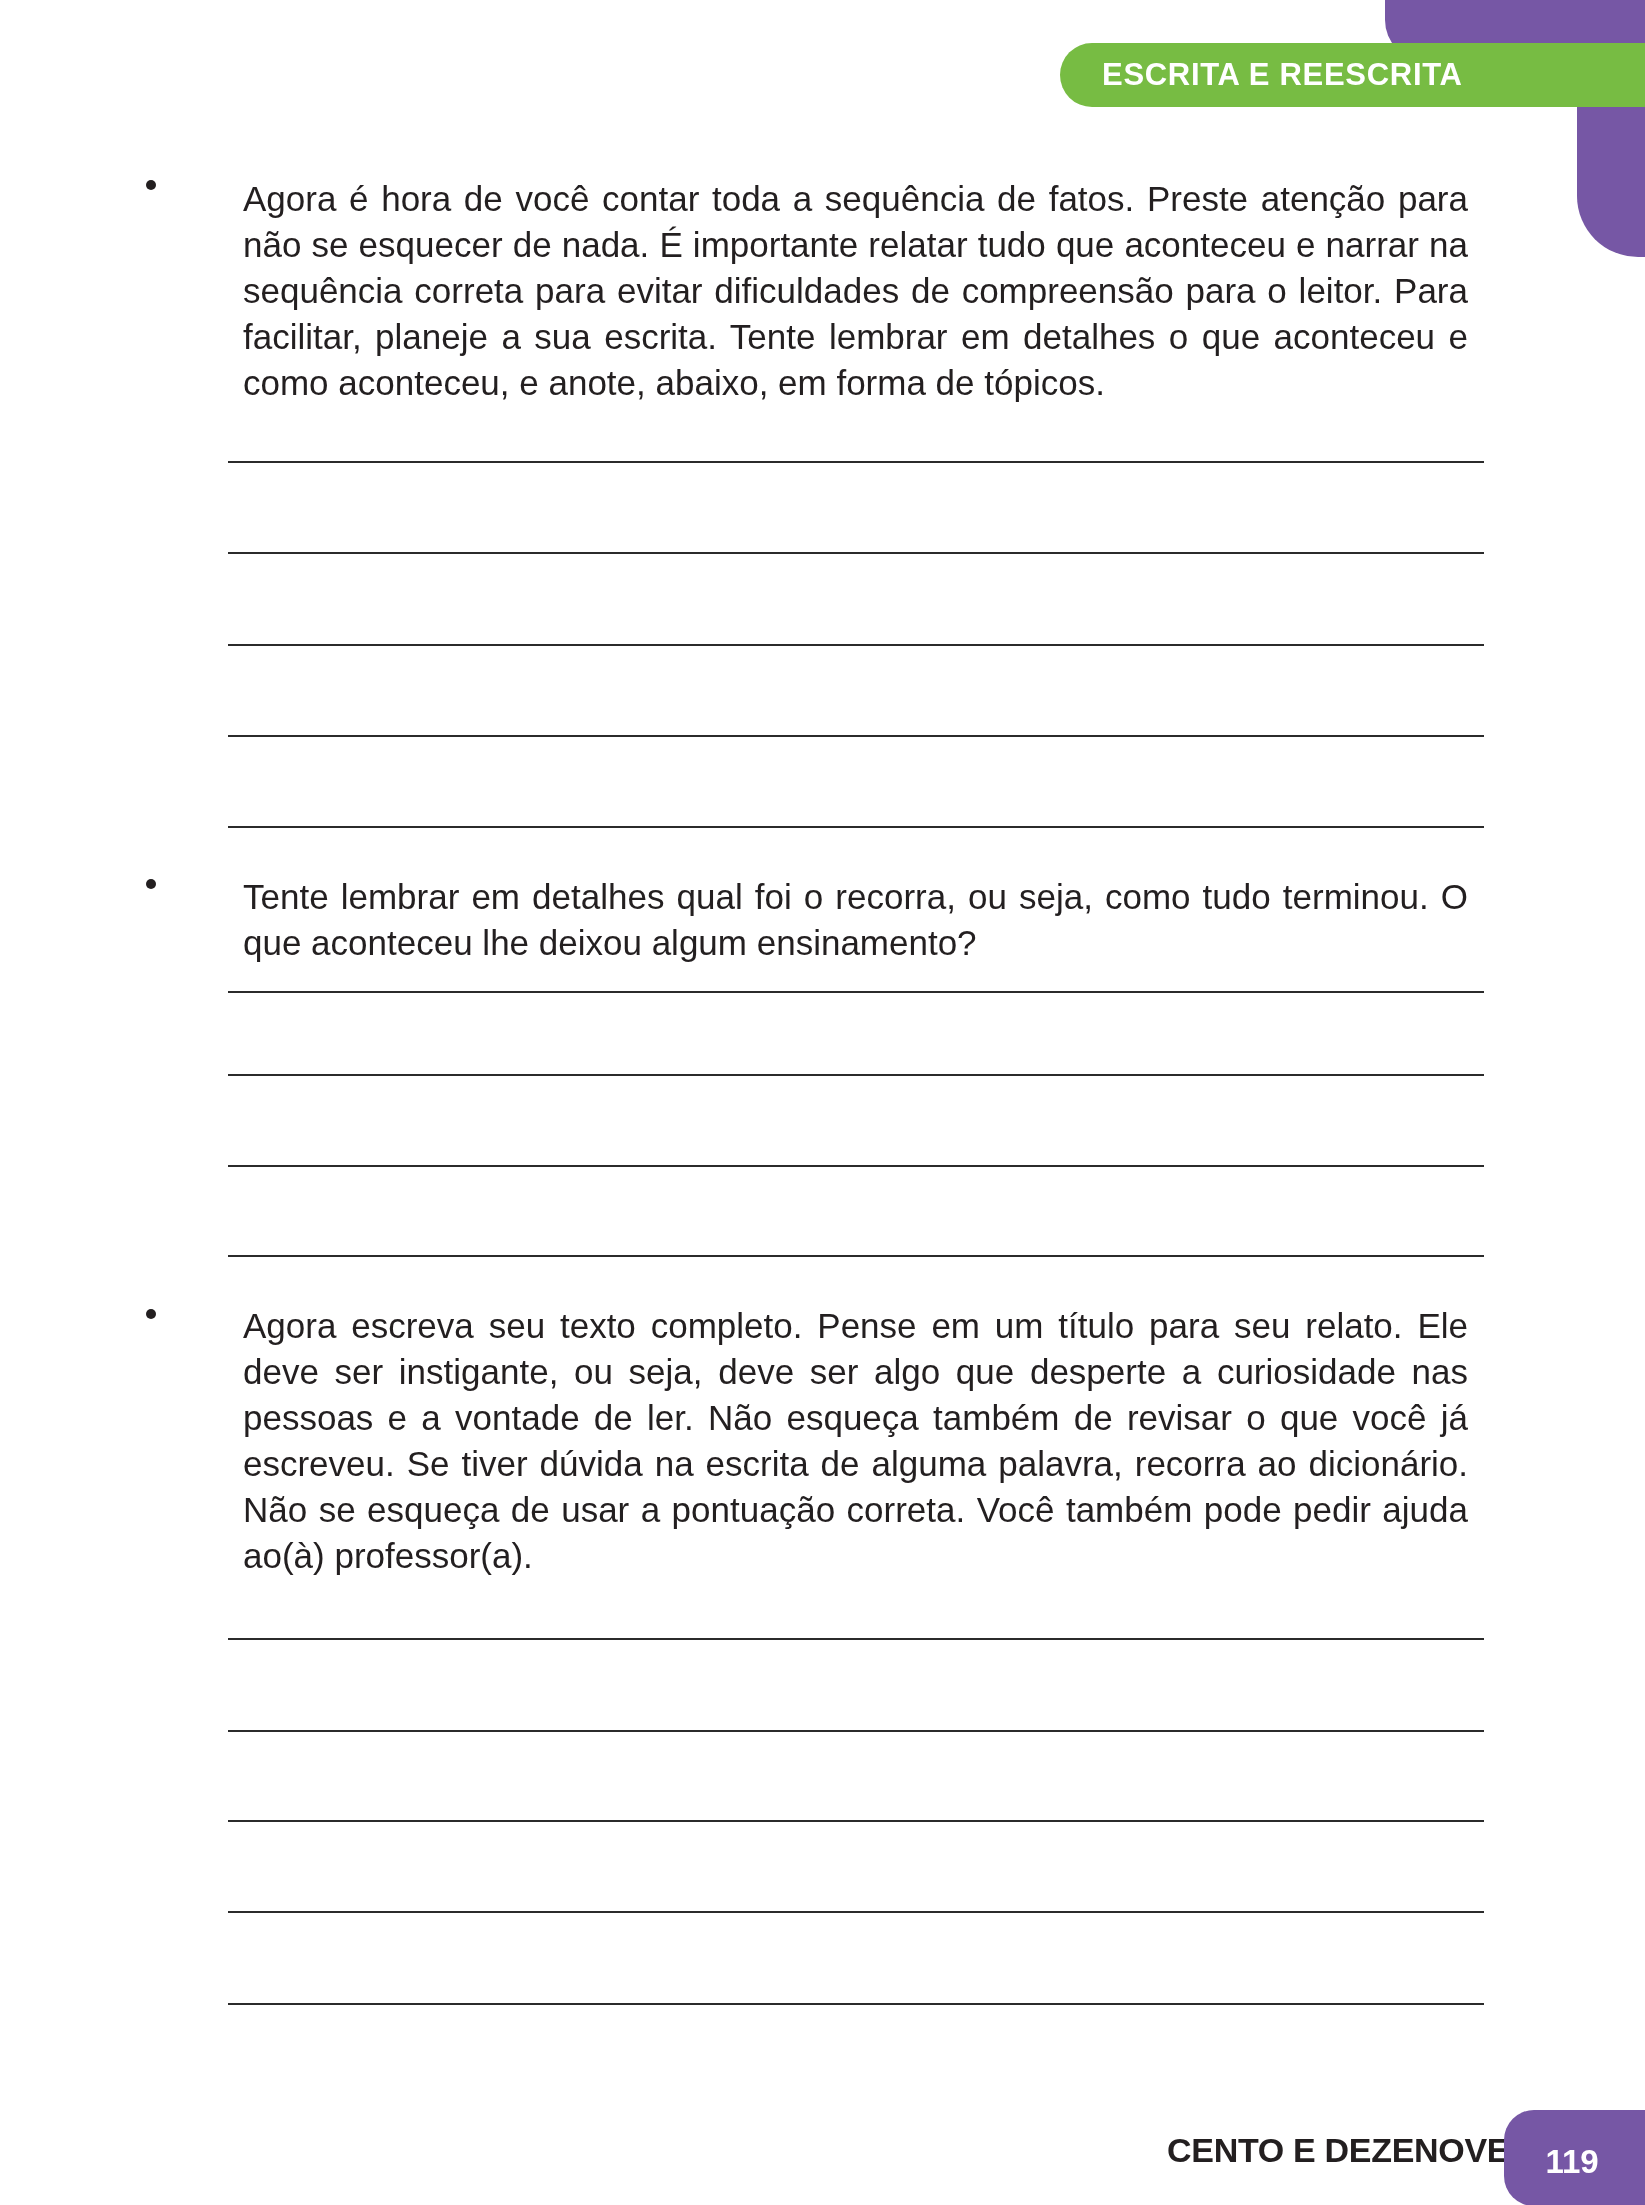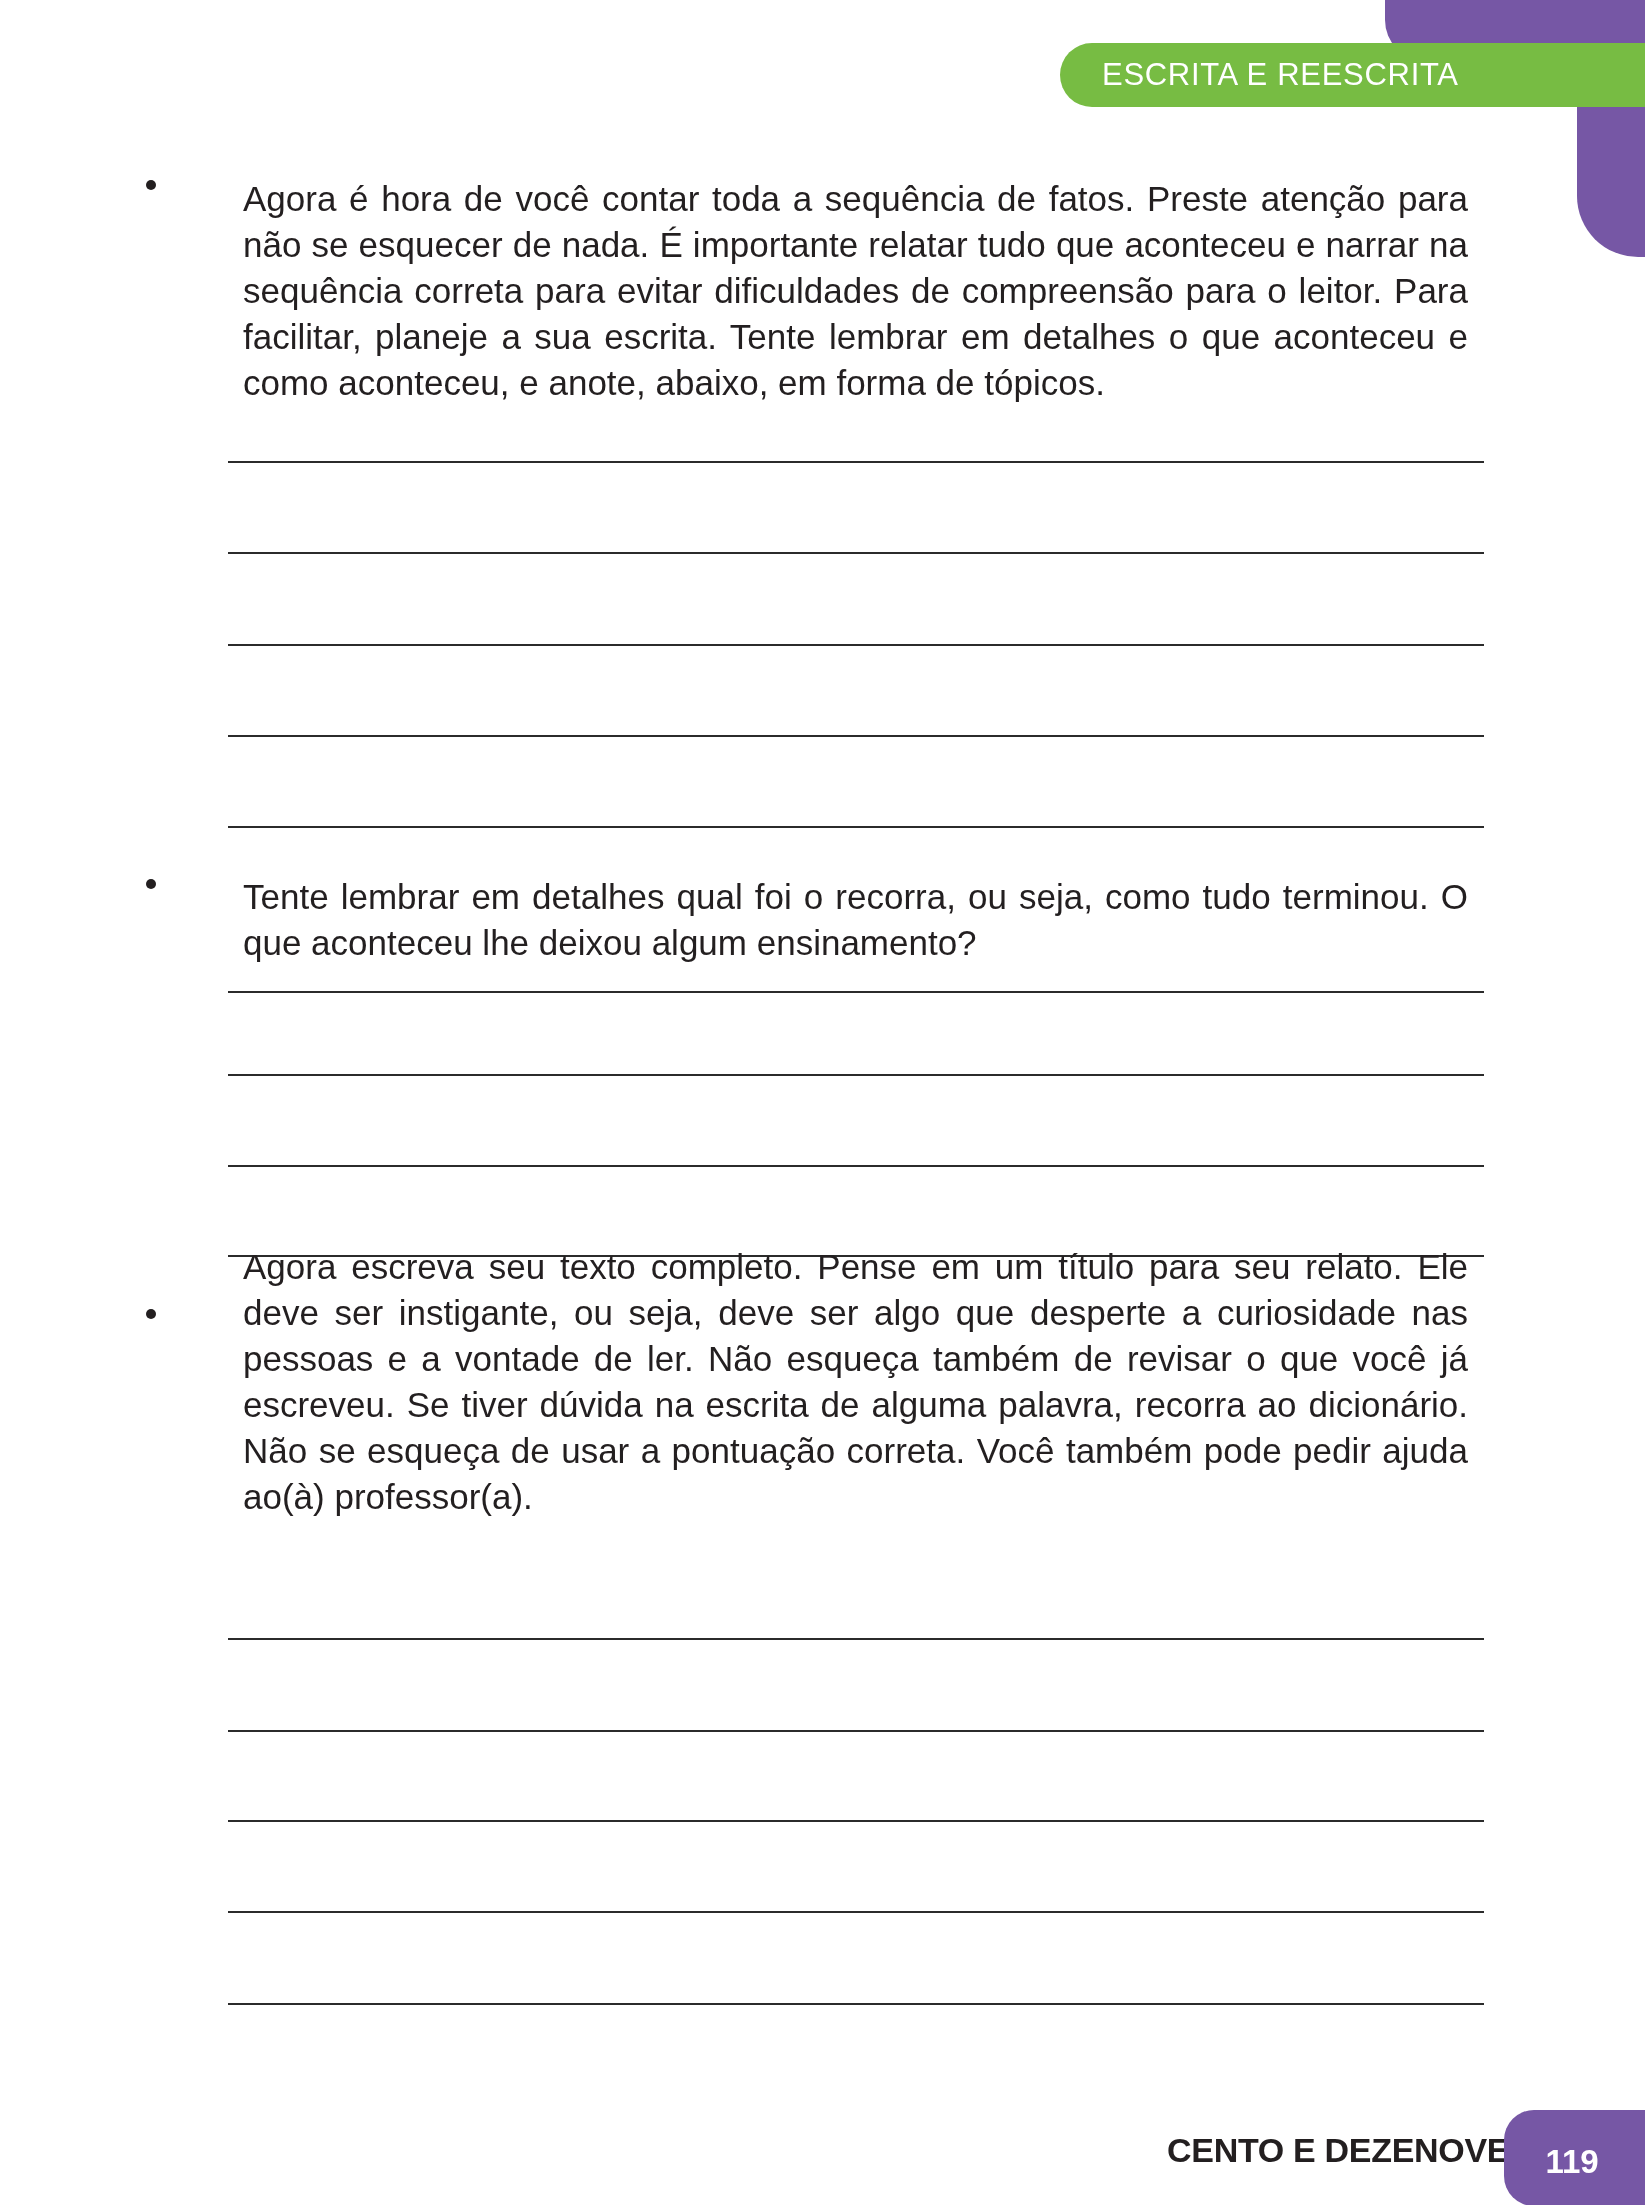--- a/index.html
+++ b/index.html
@@ -16,21 +16,21 @@
   .purple-side {
     position: absolute; left: 1577px; top: 81px; width: 68px; height: 176px;
     background: #7657a5; border-bottom-left-radius: 61px;
   }
   .section-banner {
     position: absolute; left: 1060px; top: 43px; width: 585px; height: 64px;
     background: #77bc43; border-top-left-radius: 32px; border-bottom-left-radius: 32px;
   }
   .section-banner-text {
     position: absolute; left: 42px; top: 0; height: 64px; line-height: 64px;
-    color: #ffffff; font-weight: normal; font-size: 31px; letter-spacing: 0.7px;
+    color: #ffffff; font-weight: bold; font-size: 31px; letter-spacing: 0.7px;
     white-space: nowrap;
   }
   .block {
     position: absolute; left: 227px; width: 1257px;
     font-size: 35px; line-height: 46px; text-align: justify;
     text-align-last: left;
   }
   .block p { margin: 16px; }
   .bullet {
     position: absolute; width: 10.2px; height: 10.2px; border-radius: 50%;
@@ -77,21 +77,21 @@
 <div class="bullet" style="left:146px; top:879px;"></div>
 <div class="block" style="top:858px;">
   <p>Tente lembrar em detalhes qual foi o recorra, ou seja, como tudo terminou. O que aconteceu lhe deixou algum ensinamento?</p>
 </div>
 <div class="rule" style="top:991px;"></div>
 <div class="rule" style="top:1074px;"></div>
 <div class="rule" style="top:1165px;"></div>
 <div class="rule" style="top:1255px;"></div>
 
 <div class="bullet" style="left:146px; top:1309px;"></div>
-<div class="block" style="top:1228px;">
+<div class="block" style="top:1287px;">
   <p>Agora escreva seu texto completo. Pense em um título para seu relato. Ele deve ser instigante, ou seja, deve ser algo que desperte a curiosidade nas pessoas e a vontade de ler. Não esqueça também de revisar o que você já escreveu. Se tiver dúvida na escrita de alguma palavra, recorra ao dicionário. Não se esqueça de usar a pontuação correta. Você também pode pedir ajuda ao(à) professor(a).</p>
 </div>
 <div class="rule" style="top:1638px;"></div>
 <div class="rule" style="top:1730px;"></div>
 <div class="rule" style="top:1820px;"></div>
 <div class="rule" style="top:1911px;"></div>
 <div class="rule" style="top:2003px;"></div>
 
 <div class="footer-label">CENTO E DEZENOVE</div>
 <div class="page-box">

